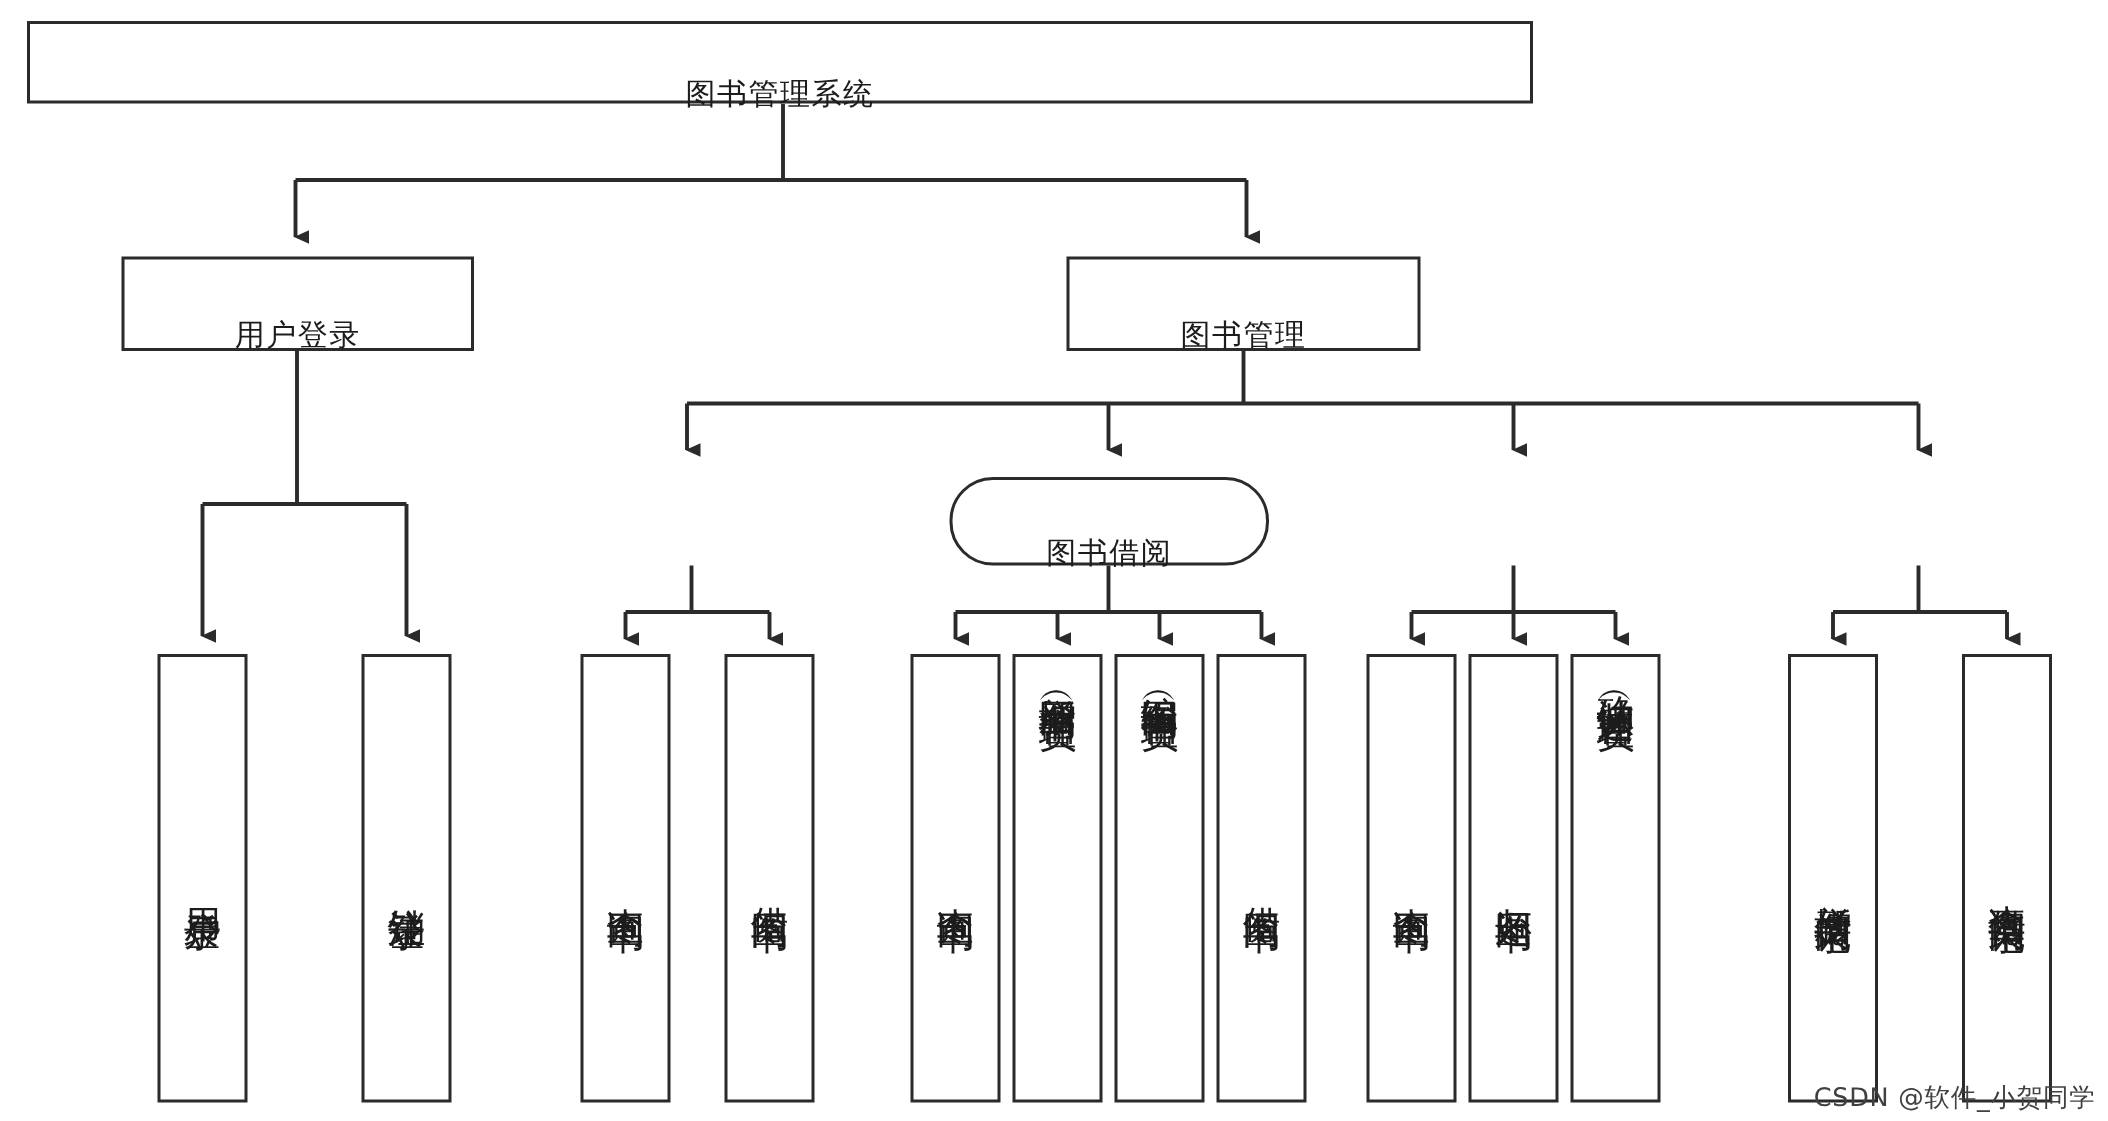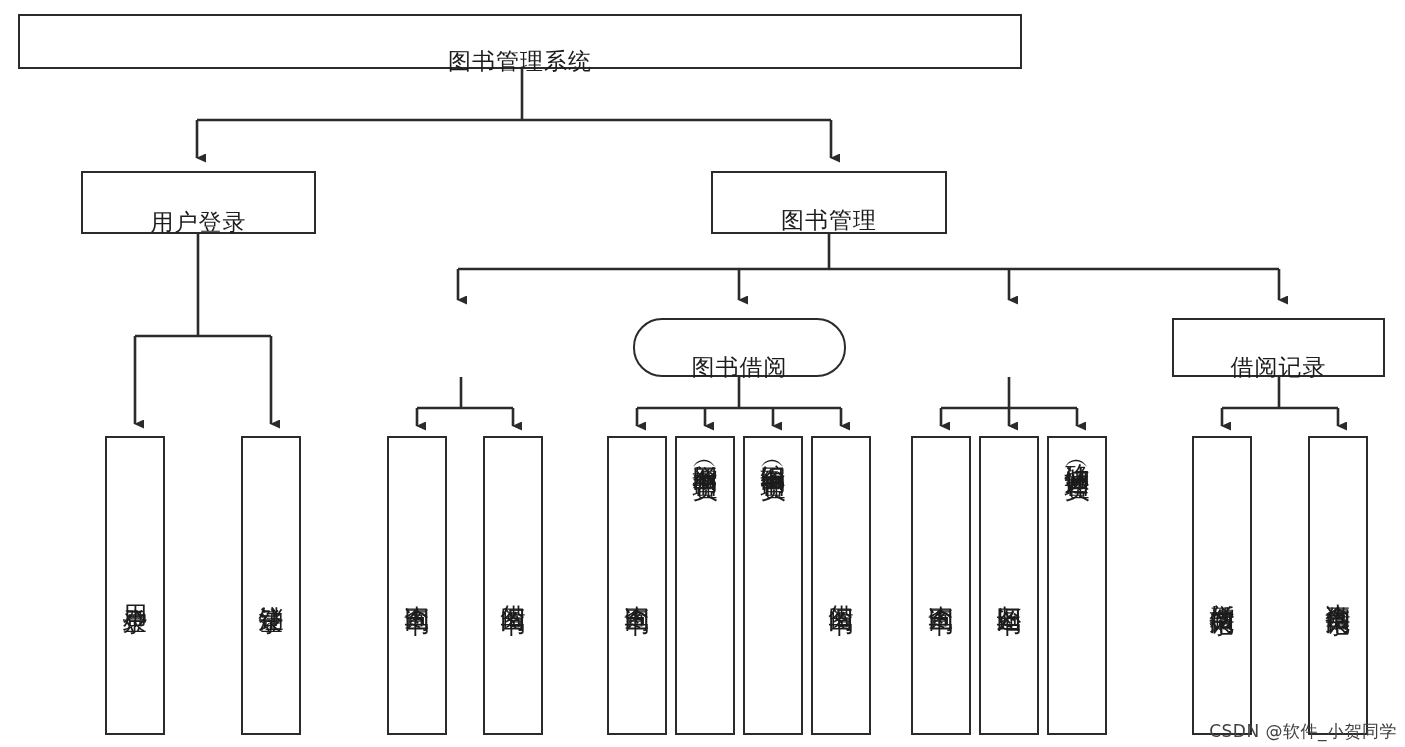--- a/index.html
+++ b/index.html
@@ -31,21 +31,21 @@
     position: absolute;
     box-sizing: border-box;
     background: #ffffff;
     border: 2px solid #2b2b2b;
     display: flex;
     align-items: center;
     justify-content: center;
     color: #1c1c1c;
   }
   .node.horiz .label {
-    font-size: 23px;
+    font-size: 20px;
     line-height: 1.1;
     letter-spacing: 1px;
     white-space: nowrap;
     margin-top: 40px;
   }
   .node.vert {
     align-items: flex-start;
     padding-top: 6px;
   }
   .node.vert .label {
@@ -127,29 +127,26 @@
     </g>
   </svg>
 
   <div class="node horiz" style="left:18px; top:14px; width:1004px; height:55px;">
     <span class="label">图书管理系统</span>
   </div>
 
   <div class="node horiz" style="left:81px; top:171px; width:235px; height:63px;">
     <span class="label">用户登录</span>
   </div>
-  <div class="node horiz" style="left:711px; top:171px; width:236px; height:63px;font-family:Liberation Mono, monospace;">
+  <div class="node horiz" style="left:711px; top:171px; width:236px; height:63px;">
     <span class="label">图书管理</span>
   </div>
 
   <div class="node horiz" style="left:633px; top:318px; width:213px; height:59px;border-radius:29px;">
     <span class="label">图书借阅</span>
-  </div>
-  <div class="node horiz" style="left:1172px; top:318px; width:213px; height:59px;">
-    <span class="label">借阅记录</span>
   </div>
 
   <div class="node vert centered" style="left:105px; top:436px; width:60px; height:299px;">
     <span class="label">用户登录</span>
   </div>
   <div class="node vert centered" style="left:241px; top:436px; width:60px; height:299px;">
     <span class="label">注销登录</span>
   </div>
 
   <div class="node vert centered" style="left:387px; top:436px; width:60px; height:299px;">

